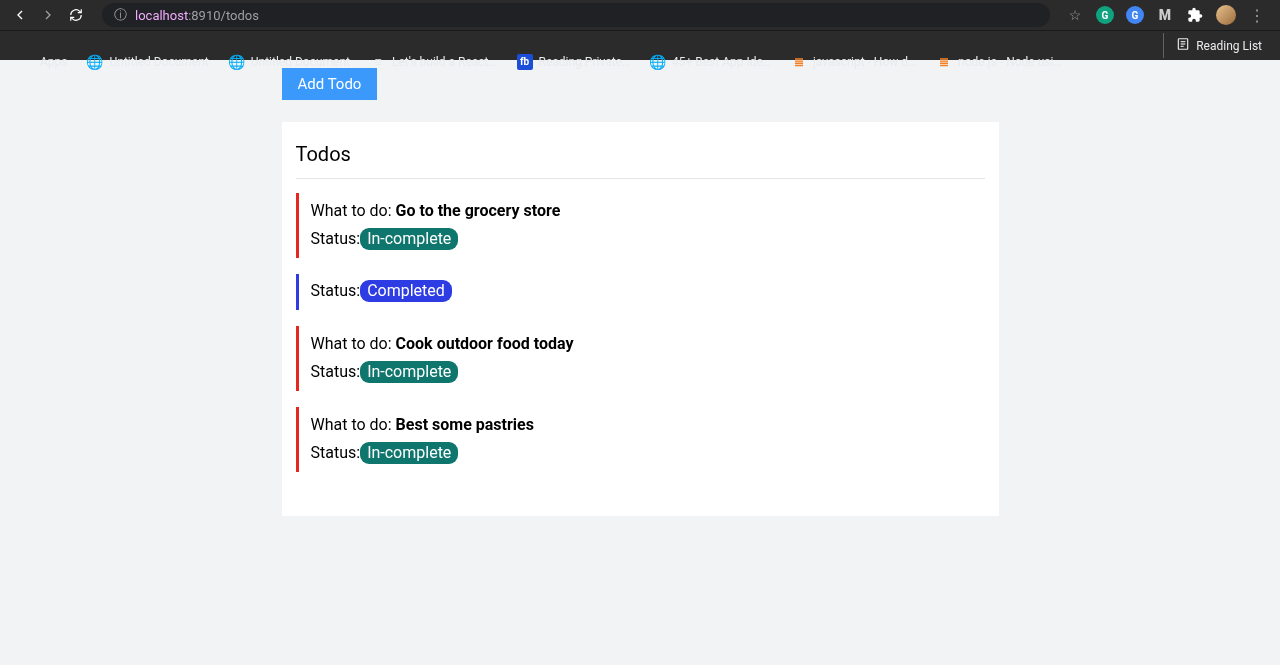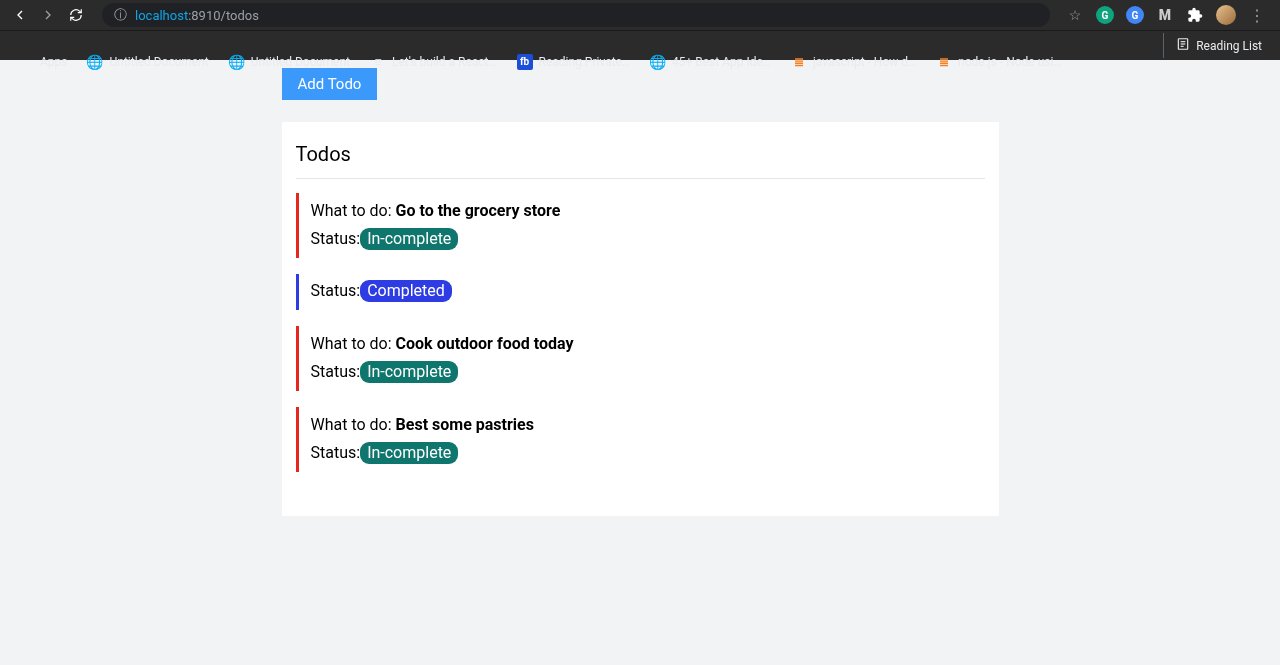--- a/index.html
+++ b/index.html
@@ -41,21 +41,21 @@
       margin: 0 8px;
     }
     .info-icon {
       color: #9aa0a6;
       font-size: 13px;
     }
     .url {
       color: #fff;
       font-size: 13px;
     }
-    .url .host { color: #0ea5e9; }
+    .url .host { color: #f0abfc; }
     .url .path { color: #9aa0a6; }
     .right-icons {
       display: flex;
       align-items: center;
       gap: 12px;
       padding-right: 4px;
     }
     .icon-slot {
       width: 18px;
       height: 18px;

